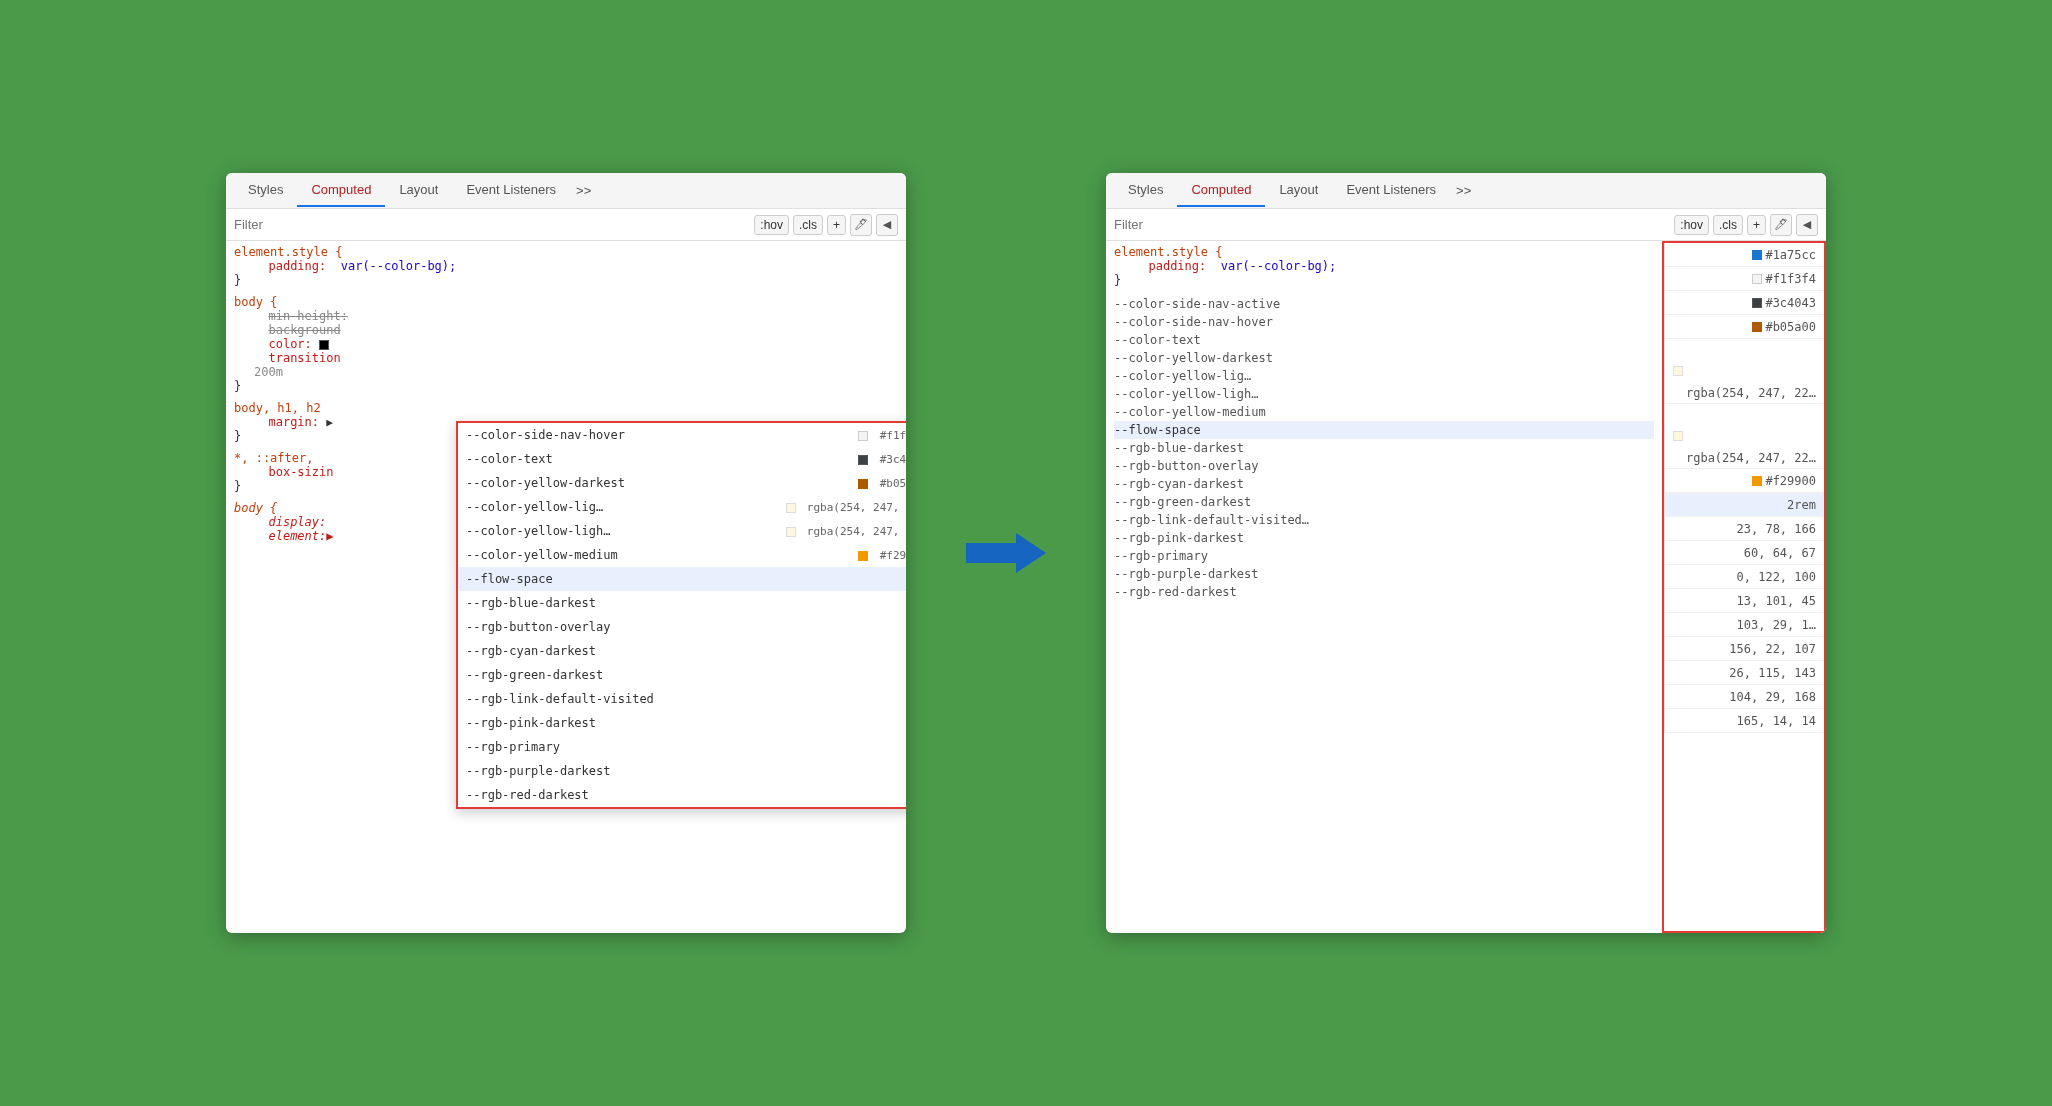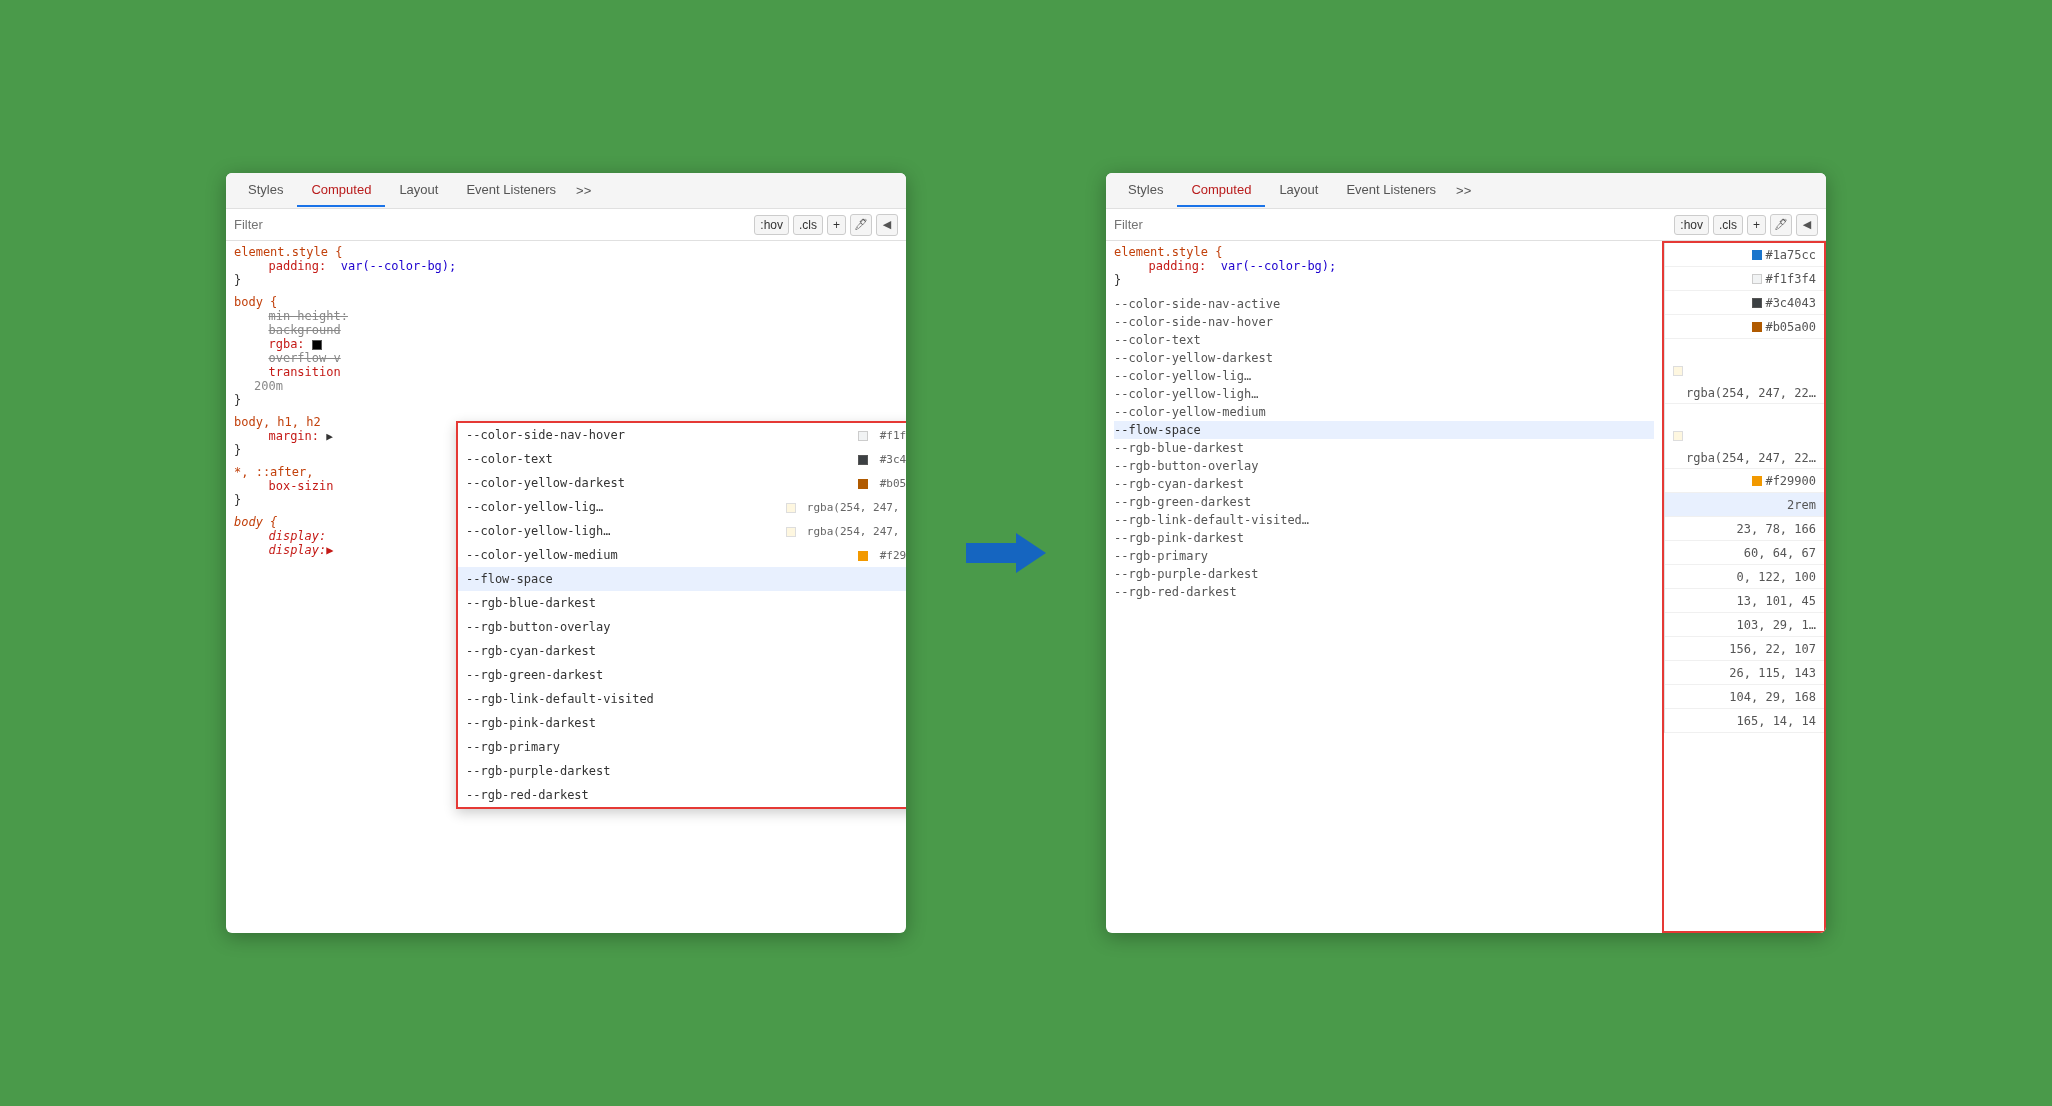--- a/index.html
+++ b/index.html
@@ -264,43 +264,42 @@
             &nbsp;&nbsp;<span class="css-prop-name">padding:</span>
             &nbsp;<span class="css-prop-value">var(--color-bg);</span>
           </div>
           <div class="css-brace">}</div>
         </div>
 
         <div class="css-rule">
           <div class="css-selector">body {</div>
           <div>&nbsp;&nbsp;<span class="css-prop-name css-strikethrough">min-height:</span></div>
           <div>&nbsp;&nbsp;<span class="css-prop-name css-strikethrough">background</span></div>
-          <div>&nbsp;&nbsp;<span class="css-prop-name">rgba:</span>&nbsp;<span style="display:inline-block;width:10px;height:10px;background:#000;border:1px solid #555;vertical-align:middle;margin-right:2px;"></span></div>
-          <div>&nbsp;&nbsp;<span class="css-prop-name css-strikethrough">overflow-v</span></div>
+          <div>&nbsp;&nbsp;<span class="css-prop-name">color:</span>&nbsp;<span style="display:inline-block;width:10px;height:10px;background:#000;border:1px solid #555;vertical-align:middle;margin-right:2px;"></span></div>
           <div>&nbsp;&nbsp;<span class="css-prop-name">transition</span></div>
           <div style="padding-left:20px;color:#888;">200m</div>
           <div class="css-brace">}</div>
         </div>
 
         <div class="css-rule">
           <div class="css-selector">body, h1, h2</div>
           <div>&nbsp;&nbsp;<span class="css-prop-name">margin:</span>&nbsp;<span style="font-size:11px;">▶</span></div>
           <div class="css-brace">}</div>
         </div>
 
         <div class="css-rule">
           <div class="css-selector">*, ::after,</div>
           <div>&nbsp;&nbsp;<span class="css-prop-name">box-sizin</span></div>
           <div class="css-brace">}</div>
         </div>
 
         <div class="css-rule">
           <div class="css-selector" style="font-style:italic;">body {</div>
           <div>&nbsp;&nbsp;<span class="css-prop-name" style="font-style:italic;">display:</span></div>
-          <div>&nbsp;&nbsp;<span class="css-prop-name" style="font-style:italic;">display:▶</span></div>
+          <div>&nbsp;&nbsp;<span class="css-prop-name" style="font-style:italic;">element:▶</span></div>
         </div>
       </div>
 
       <div class="autocomplete-dropdown">
         <div class="autocomplete-item">
           <span class="var-name">--color-side-nav-hover</span>
           <span>
             <span class="color-swatch" style="background:#f1f3f4;border-color:#ccc;"></span>
             <span class="color-value">#f1f3f4</span>
           </span>

